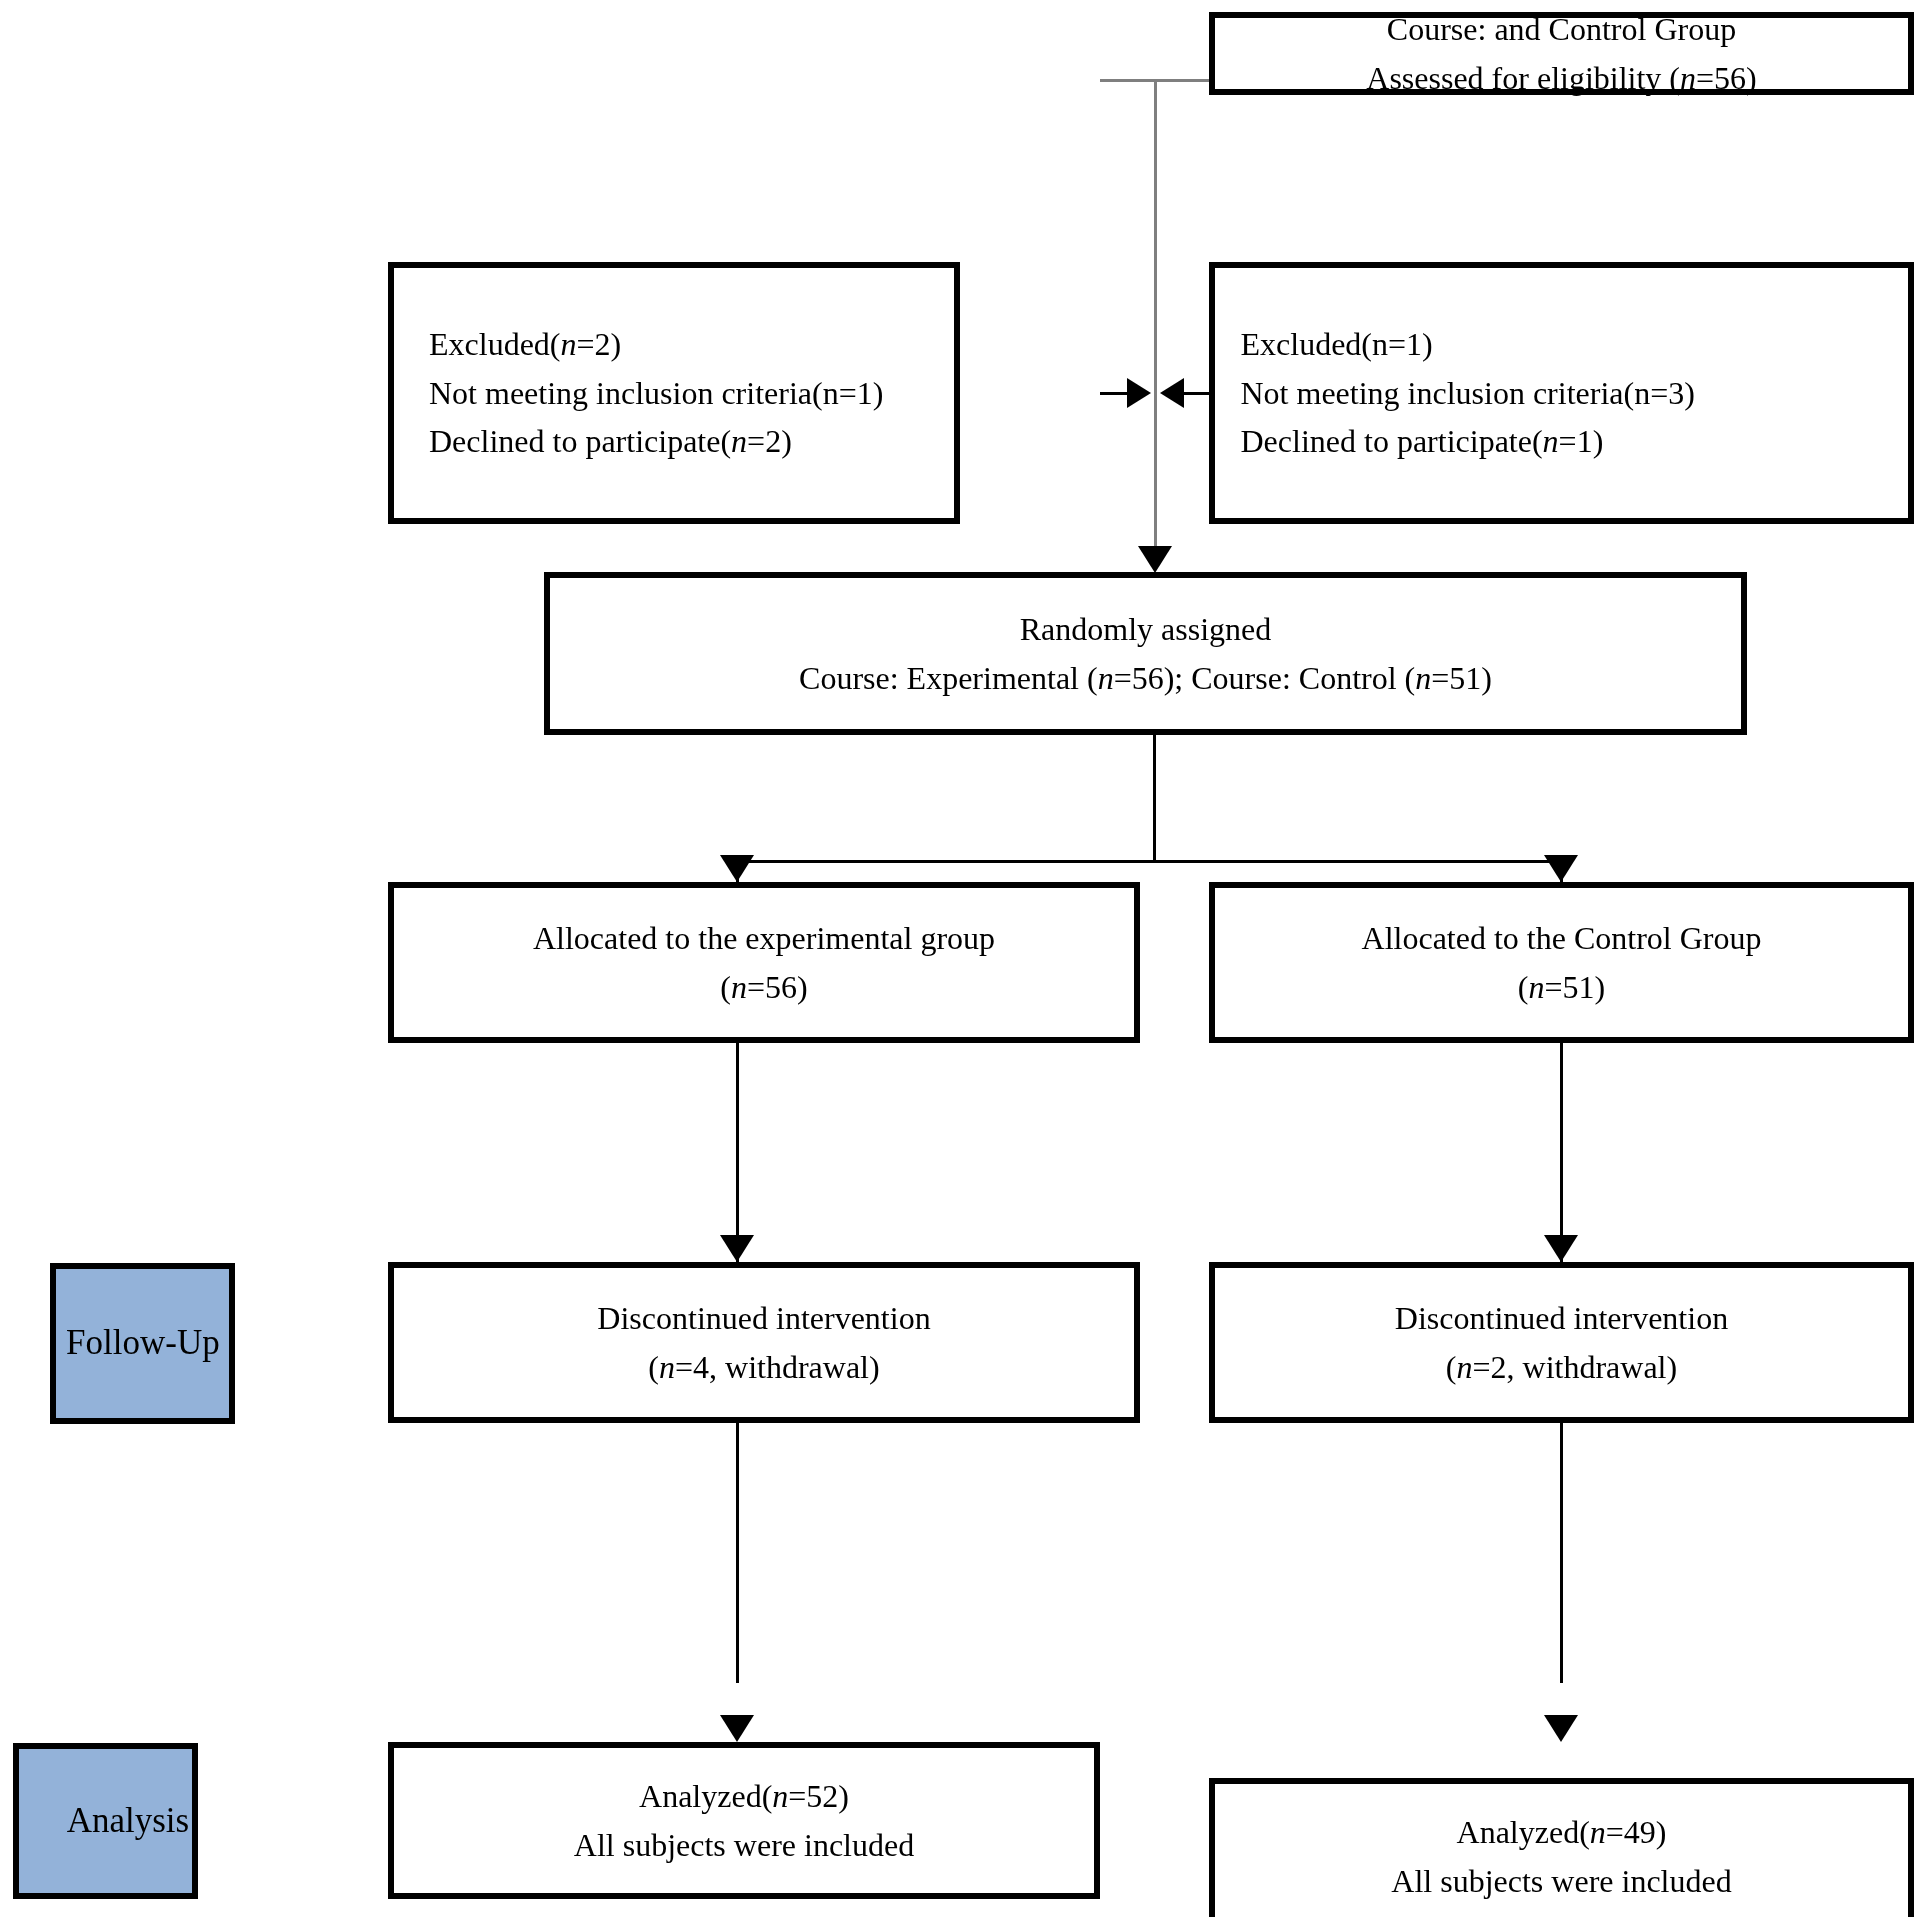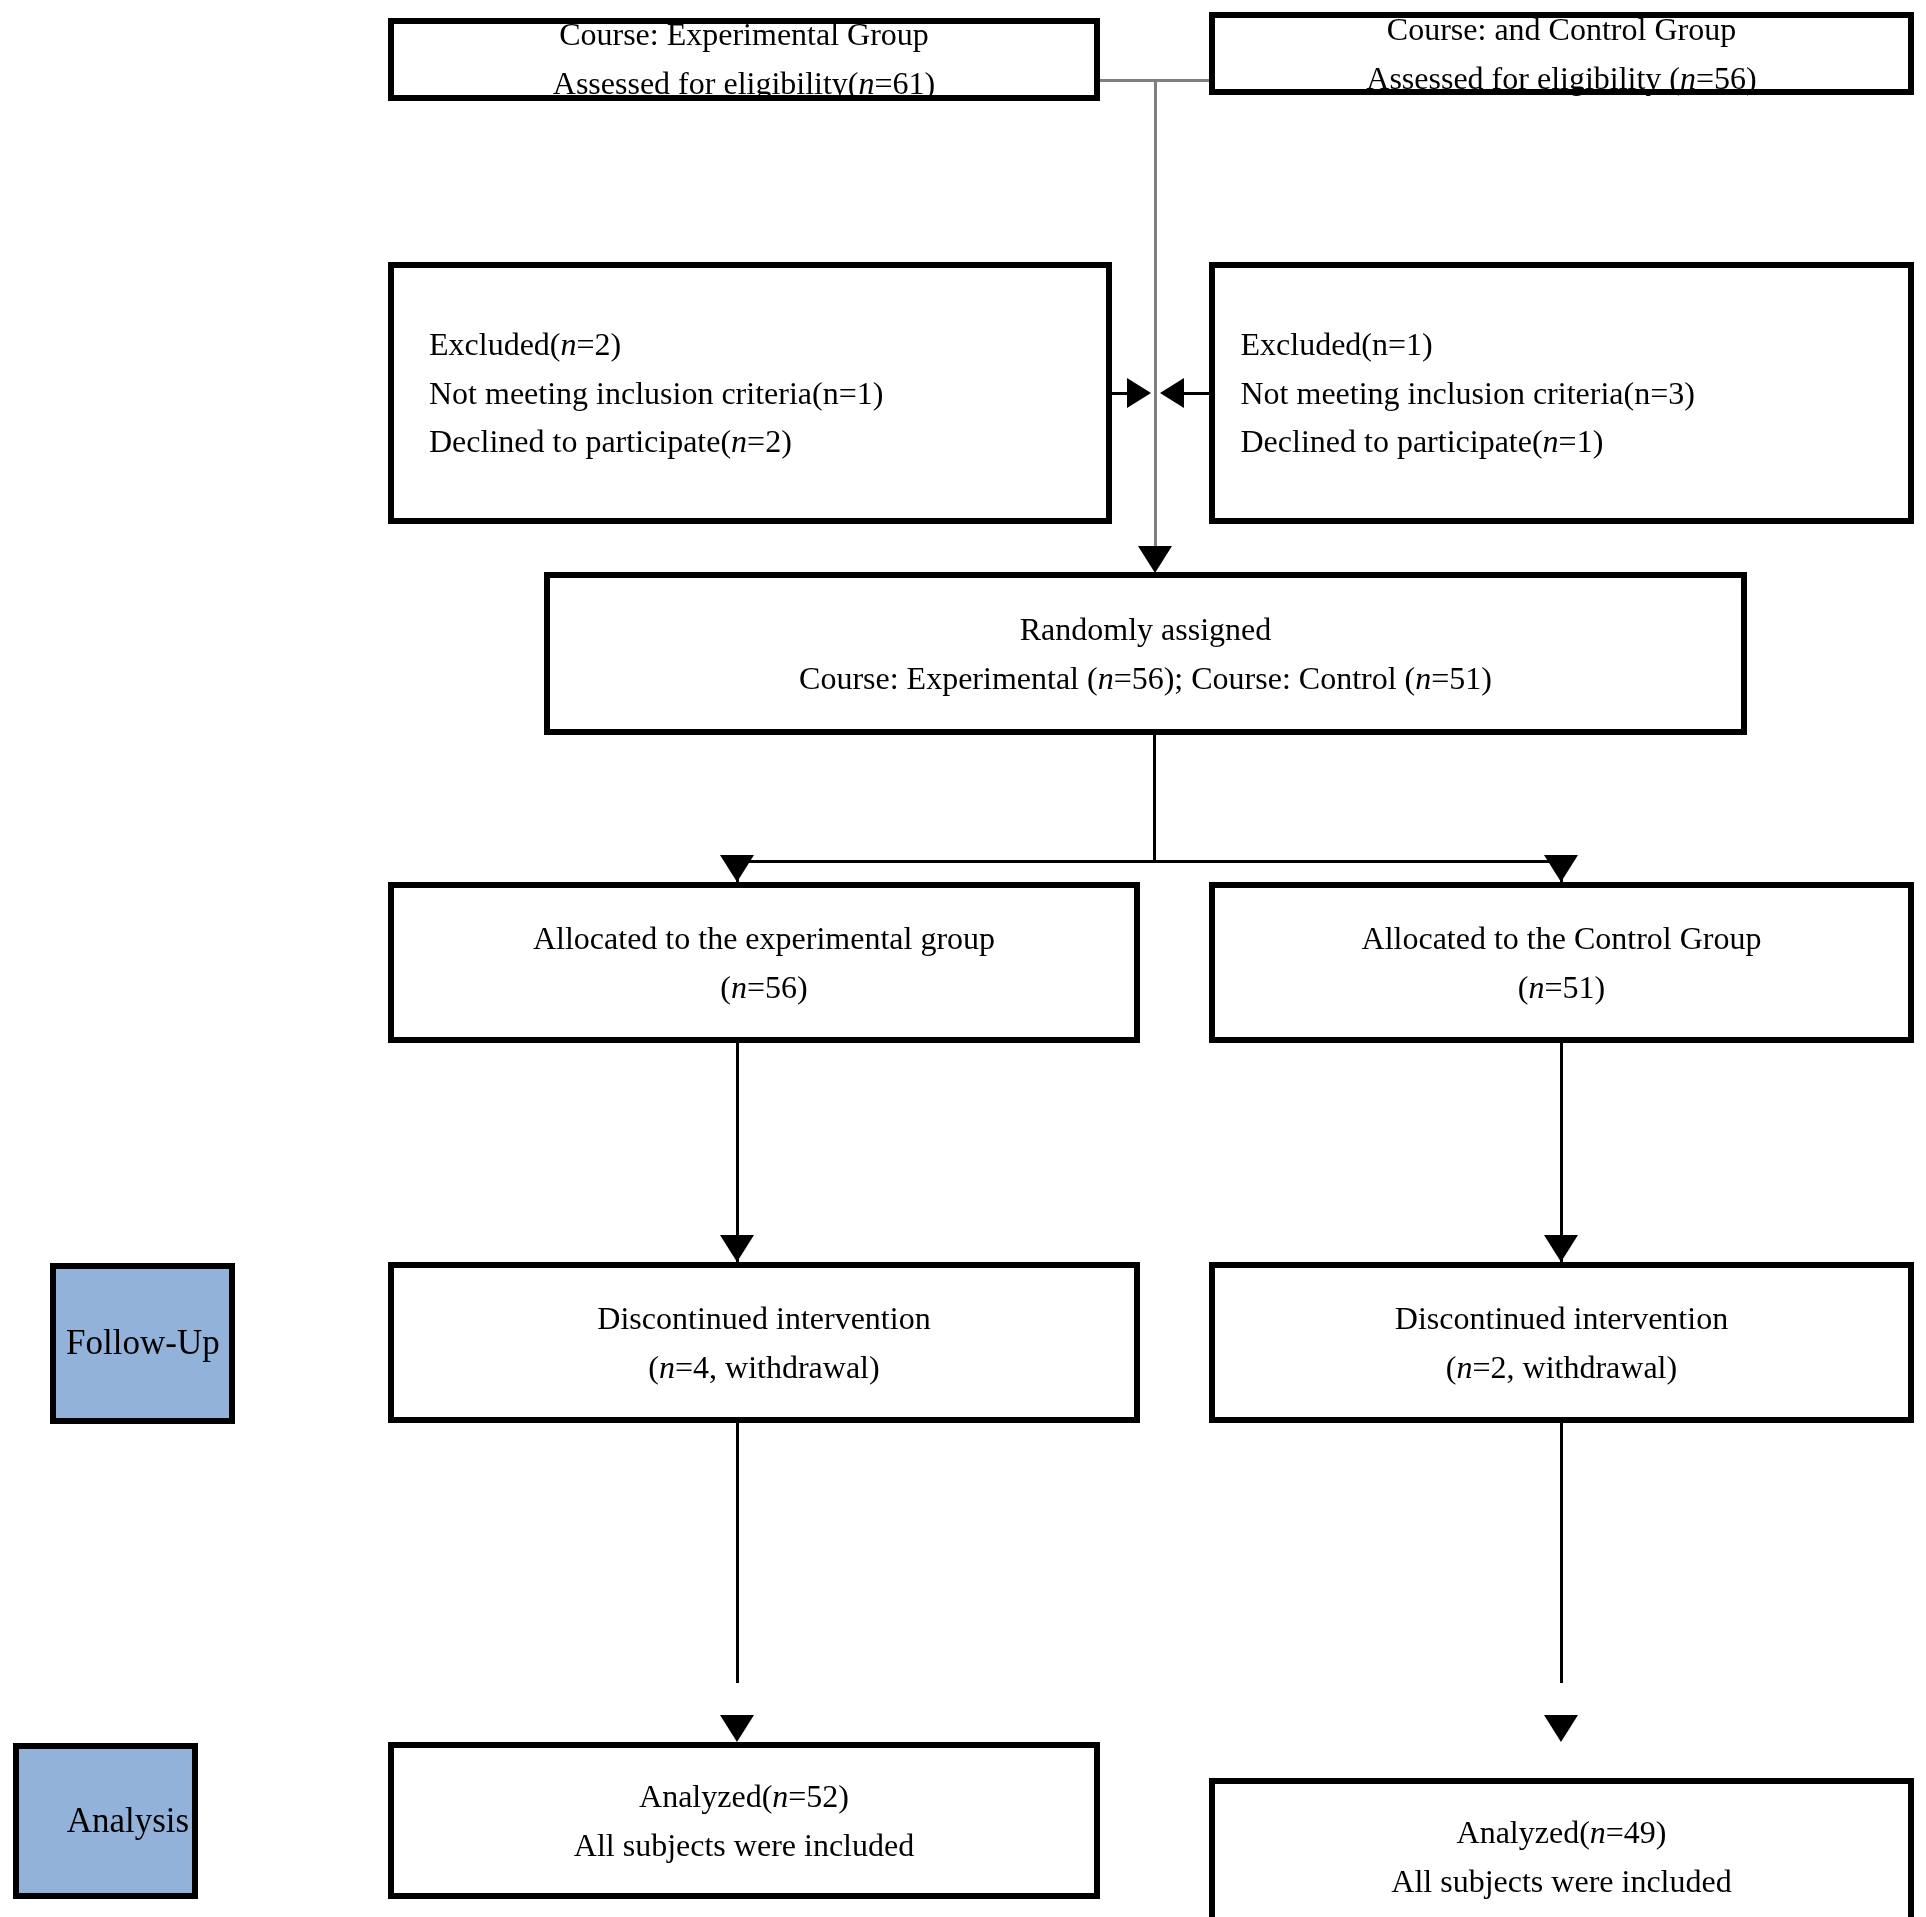--- a/index.html
+++ b/index.html
@@ -73,31 +73,27 @@
 
 
   <div class="stage-label" style="left:13.4px;top:1263px;width:185px;height:161px;margin-left:37px;">
     <span>Follow-Up</span>
   </div>
 
   <div class="stage-label" style="left:13.4px;top:1743px;width:185px;height:156px;padding-left:44px;">
     <span>Analysis</span>
   </div>
 
-  <div class="node" style="left:388px;top:17.5px;width:712px;height:83px;">
-    <span class="ln">Course: Experimental Group</span>
-    <span class="ln">Assessed for eligibility(<i>n</i>=61)</span>
-  </div>
 
   <div class="node" style="left:1209px;top:12px;width:705px;height:83px;">
     <span class="ln">Course: and Control Group</span>
     <span class="ln">Assessed for eligibility (<i>n</i>=56)</span>
   </div>
 
-  <div class="node left-align" style="left:388px;top:262px;width:724px;height:262px;padding-left:35px;">
+  <div class="node left-align" style="left:388px;top:262px;width:572px;height:262px;padding-left:35px;">
     <span class="ln">Excluded(<i>n</i>=2)</span>
     <span class="ln">Not meeting inclusion criteria(n=1)</span>
     <span class="ln">Declined to participate(<i>n</i>=2)</span>
   </div>
 
   <div class="node left-align" style="left:1209px;top:262px;width:705px;height:262px;">
     <span class="ln">Excluded(n=1)</span>
     <span class="ln">Not meeting inclusion criteria(n=3)</span>
     <span class="ln">Declined to participate(<i>n</i>=1)</span>
   </div>

